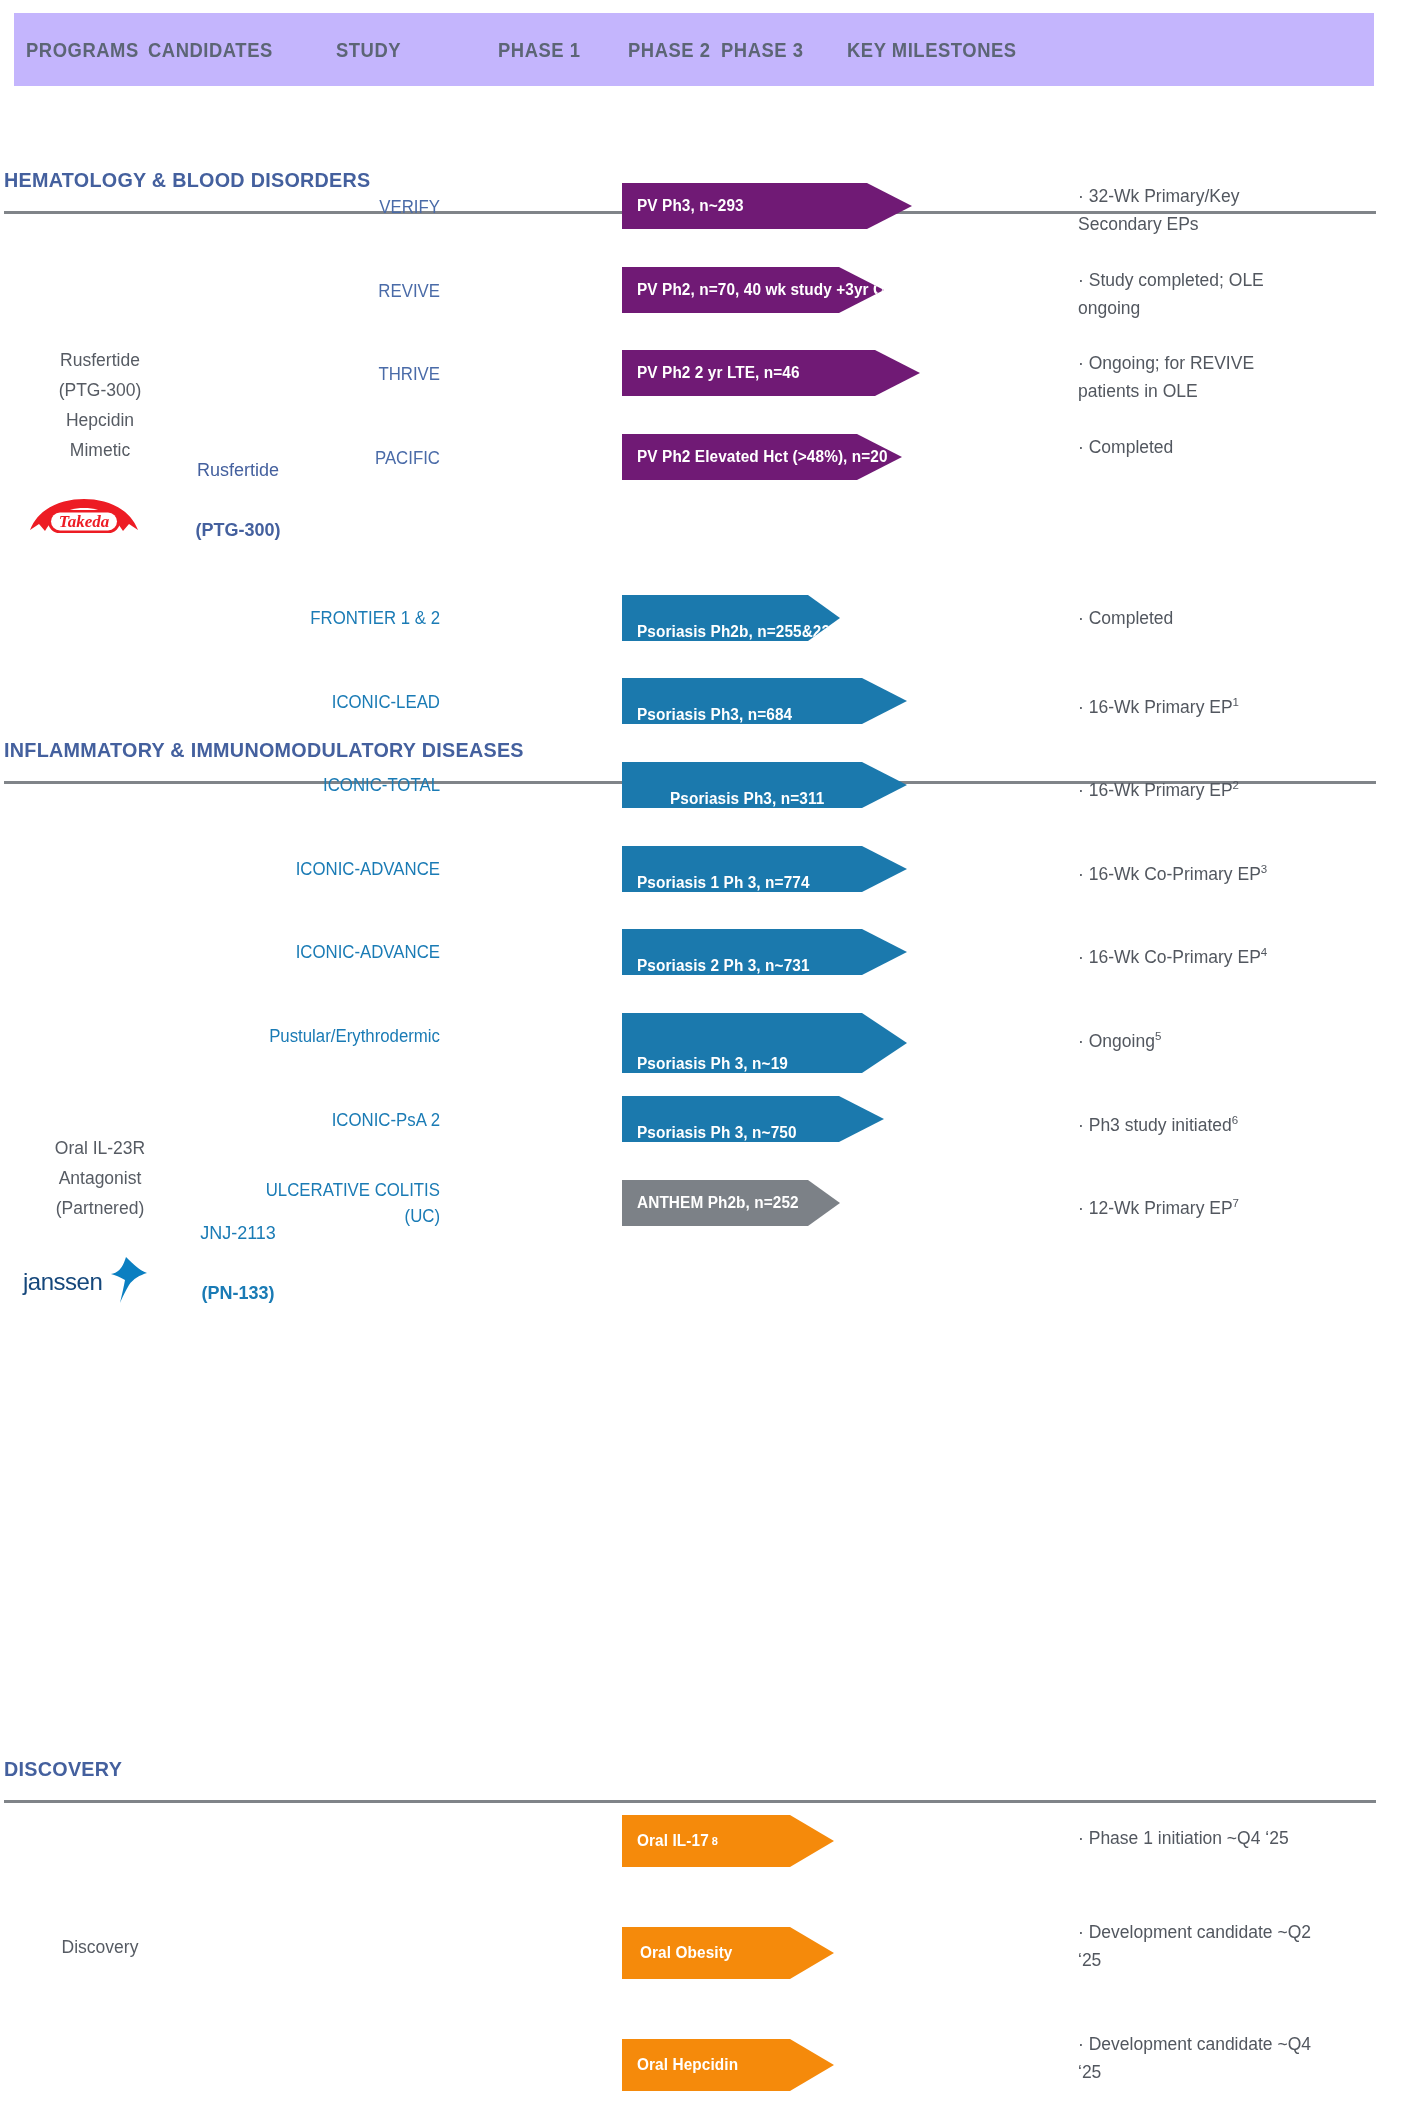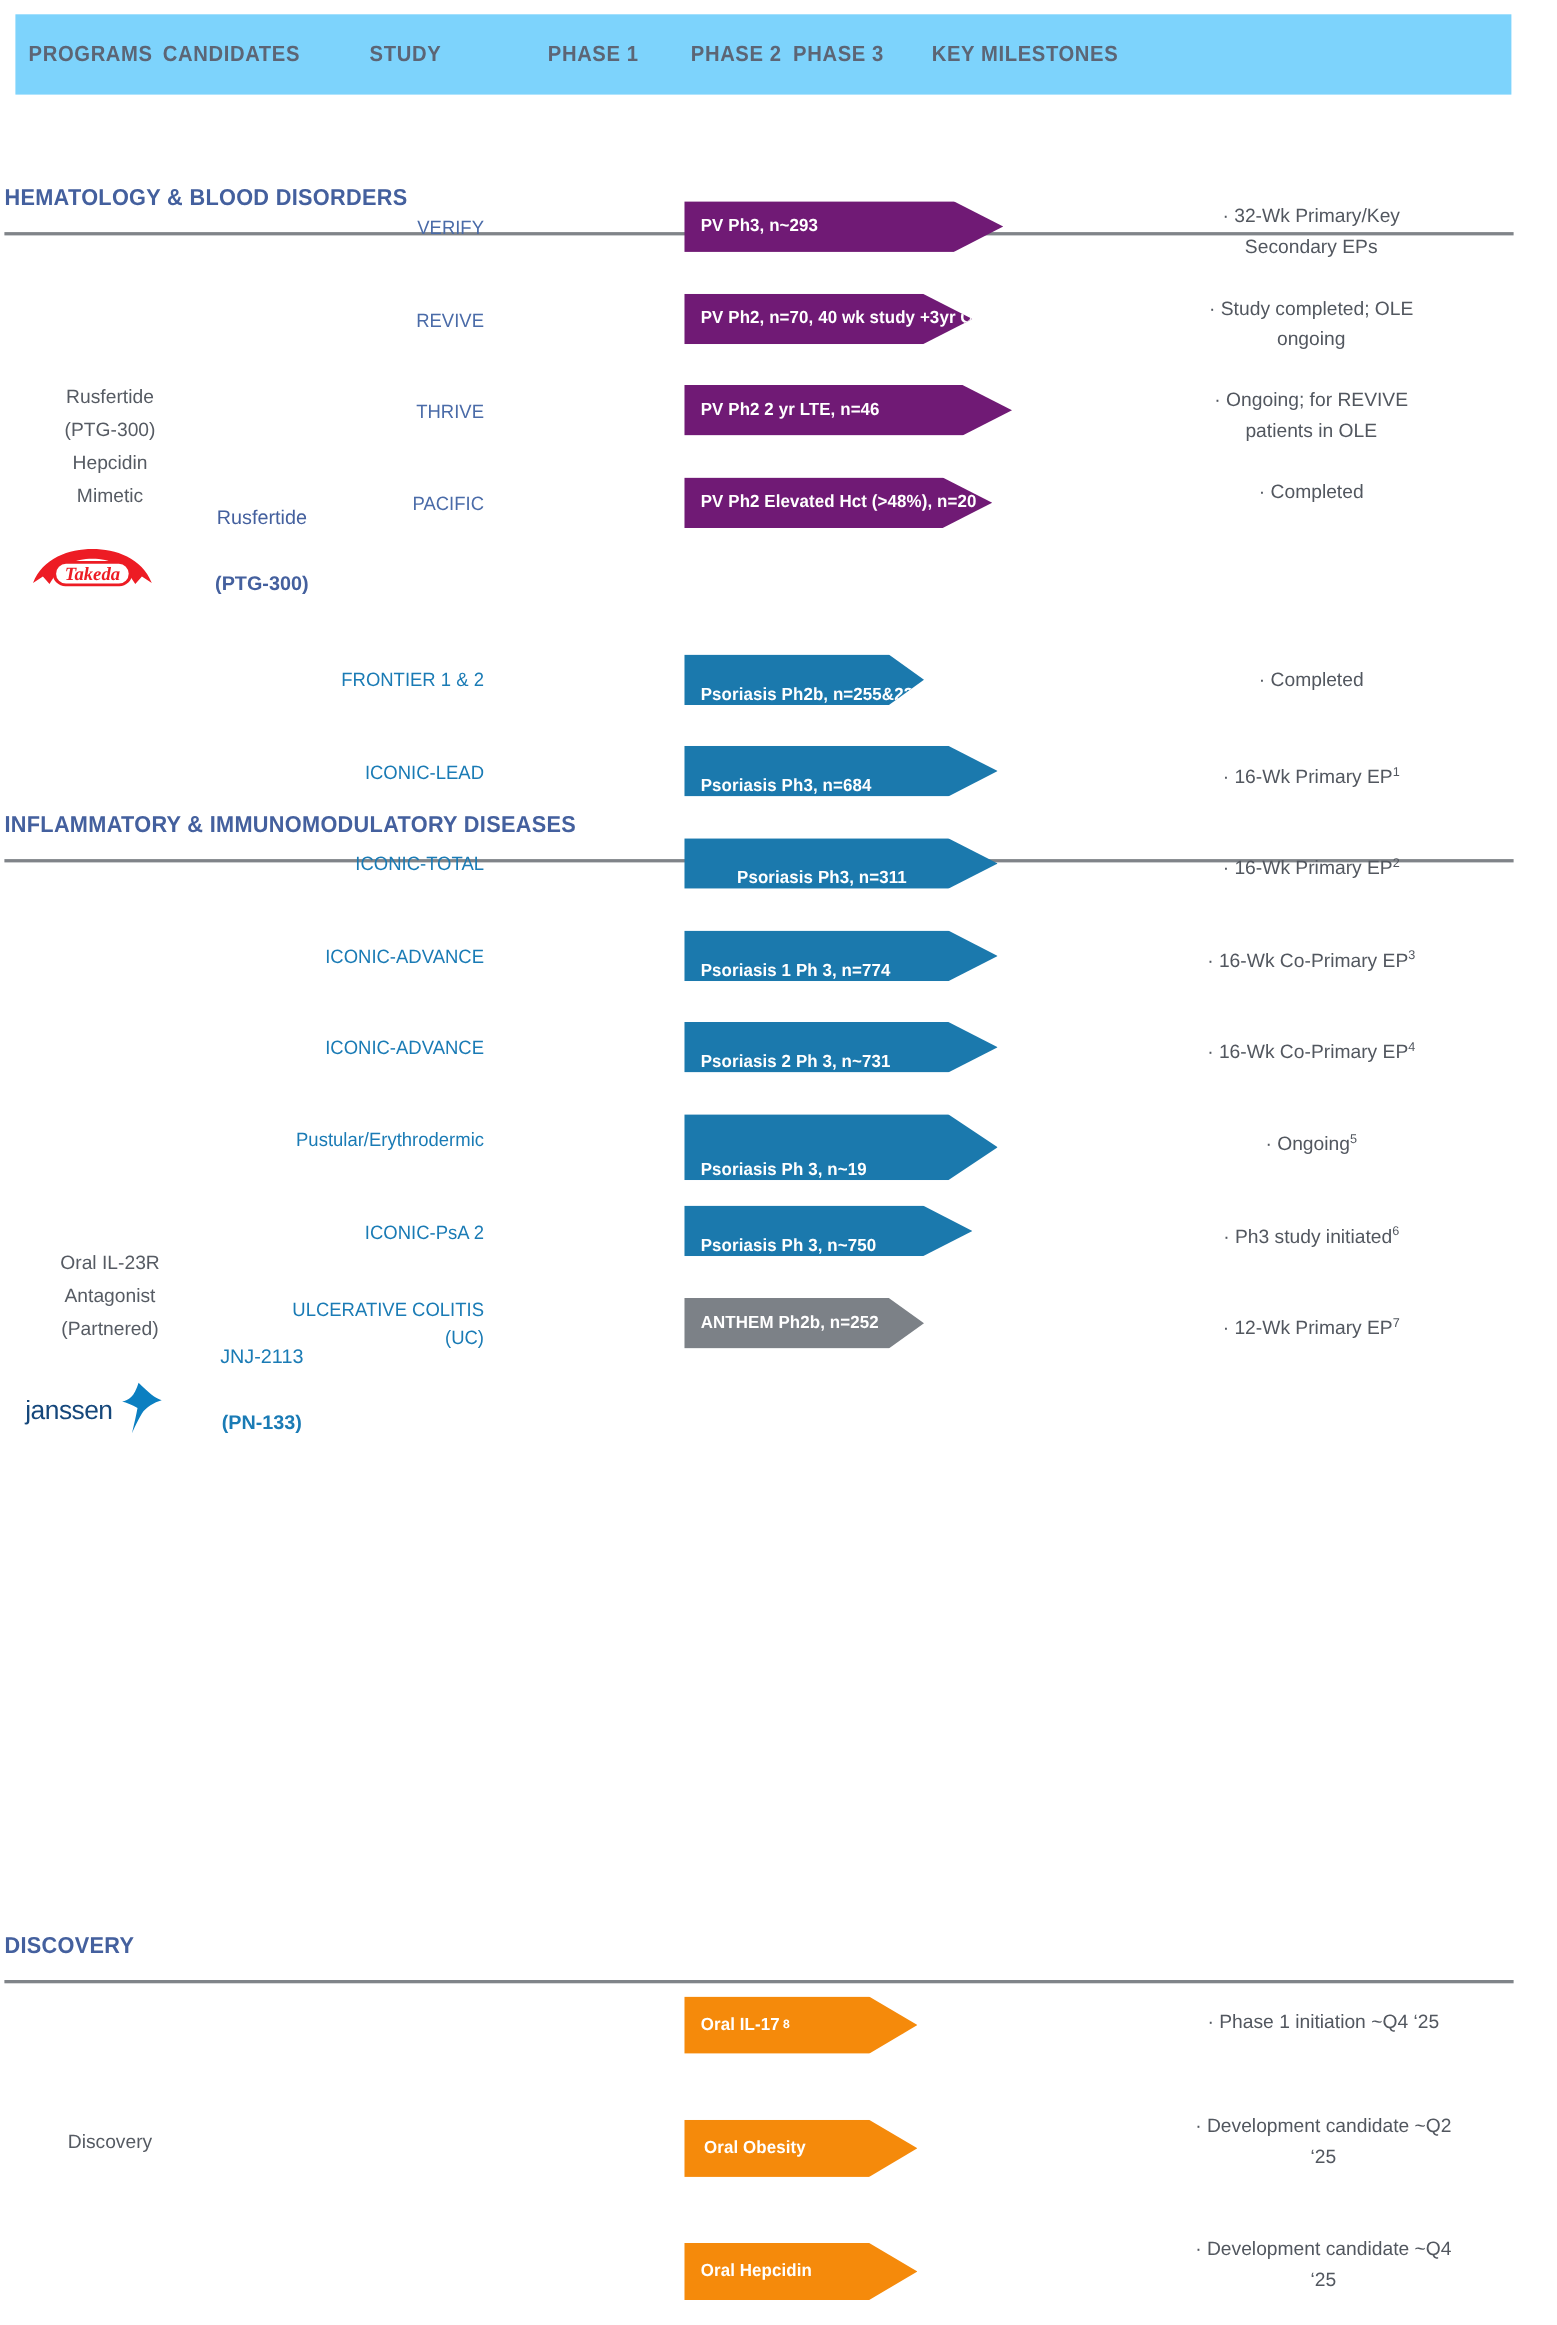--- a/index.html
+++ b/index.html
@@ -14,21 +14,21 @@
     font-family: "Liberation Sans", sans-serif;
     color: #4a4f58;
     overflow: hidden;
   }
 
   
   .header-bar {
     position: absolute;
     left: 14px; top: 13px;
     width: 1360px; height: 73px;
-    background: #7dd3fc;
+    background: #c4b5fd;
   }
   .header-bar .hcell {
     position: absolute;
     top: 50%;
     transform: translateY(-50%);
     font-weight: bold;
     font-size: 20px;
     letter-spacing: 0.6px;
     color: #5c6575;
     white-space: nowrap;
@@ -56,21 +56,21 @@
   }
   .section-rule {
     position: absolute;
     left: 4px;
     width: 1372px;
     height: 3px;
     background: #808489;
   }
 
   
-  .abs { position: absolute; text-align: center; }
+  .abs { position: absolute; }
 
   .prog-label {
     font-size: 17.5px;
     line-height: 30px;
     color: #565b63;
     text-align: center;
     white-space: pre-line;
   }
   .cand-label {
     font-size: 18px;

